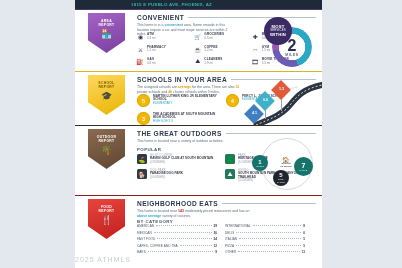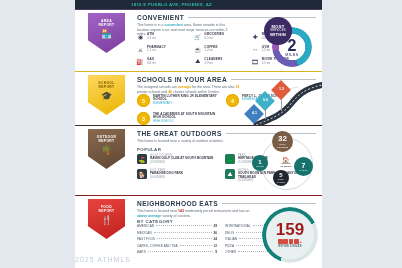--- a/index.html
+++ b/index.html
@@ -382,25 +382,20 @@
           <span class="outcat">HIKING</span>
           <span class="outname">SOUTH MOUNTAIN PARK PIMA CANYON TRAILHEAD</span>
           <span class="outdist">(3.5 MILES)</span>
         </span>
       </div>
     </div>
 
     <div class="outgraph">
       <div class="ogcircle"></div>
 
-      <div class="ogc" style="left:22px;top:0px;width:21px;height:21px;background:#7a5c45;">
-        <span class="v" style="font-size:8px">32</span>
-        <span class="l">GOLF</span>
-        <span class="l">COURSES</span>
-      </div>
 
       <div class="ogc" style="left:44px;top:26px;width:19px;height:19px;background:#15736b;">
         <span class="v" style="font-size:7px">7</span>
         <span class="l">PARKS</span>
       </div>
 
       <div class="ogc" style="left:23px;top:39px;width:16px;height:16px;background:#1f2630;">
         <span class="v" style="font-size:6px">5</span>
         <span class="l">DOG</span>
         <span class="l">PARKS</span>
@@ -489,32 +484,18 @@
         <span class="dots"></span>
         <span class="cv">9</span>
       </div>
       <div class="cat">
         <span class="cn">OTHER</span>
         <span class="dots"></span>
         <span class="cv">13</span>
       </div>
     </div>
 
-    <div class="eatbadge">
-      <div class="eatring"></div>
-      <div class="eatinner">
-        <span class="eatnum">159</span>
-        <span class="eatstars">
-          <i></i>
-          <i></i>
-          <i></i>
-          <i></i>
-          <b>+</b>
-        </span>
-        <span class="eatsub">WITHIN 5 MILES</span>
-      </div>
-    </div>
   </div>
 
   <div class="watermark">2025 ATHMLS</div>
 
  </div>
 </div>
 
 </body></html>

